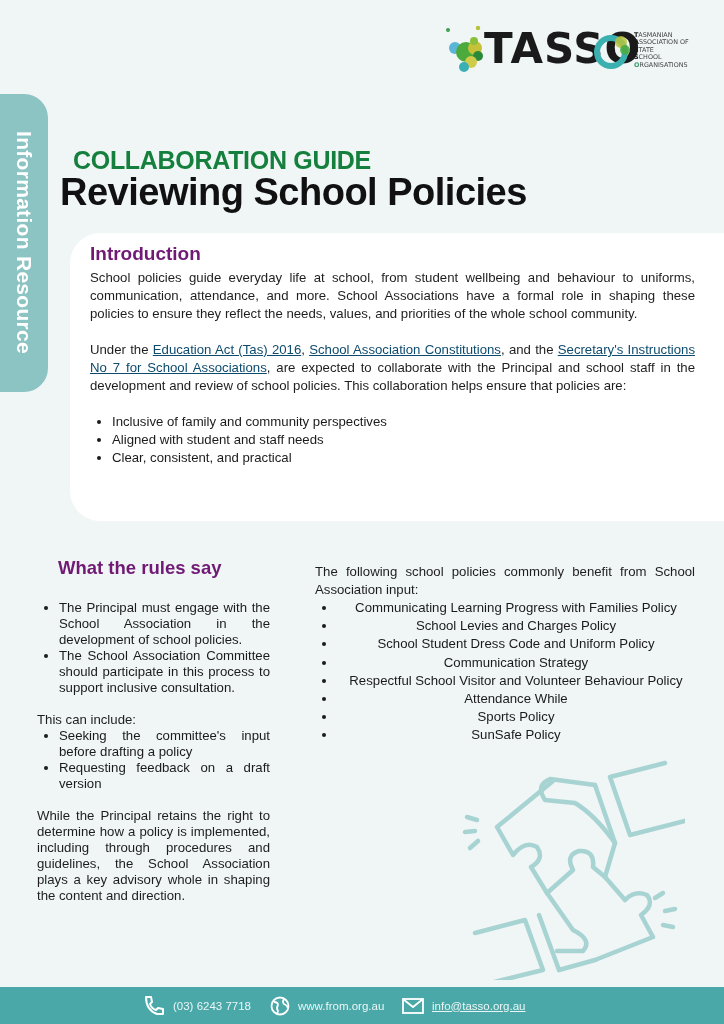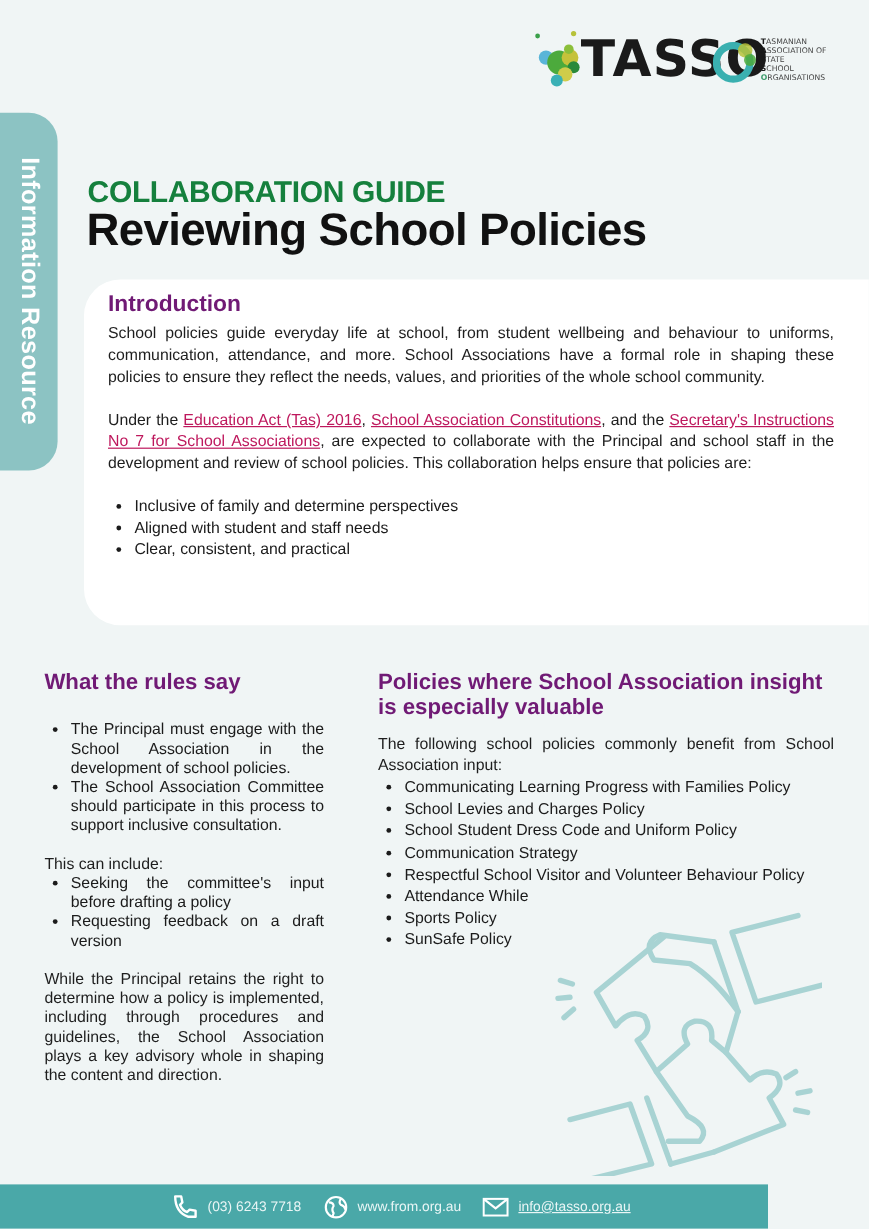--- a/index.html
+++ b/index.html
@@ -34,52 +34,52 @@
   .side-tab-text span {
     writing-mode: vertical-rl; color: #ffffff; font-size: 21px; font-weight: bold;
     letter-spacing: 0.3px;
   }
 
   .kicker {
     position: absolute; left: 73px; top: 146px;
     font-size: 25px; font-weight: bold; color: #15803d; letter-spacing: -0.3px;
   }
   .title {
-    position: absolute; left: 72px; top: 171px;
+    position: absolute; left: 60px; top: 171px;
     font-size: 38px; font-weight: bold; color: #111; letter-spacing: -0.5px;
   }
 
   .intro-card {
     position: absolute; left: 70px; top: 233px; width: 680px; height: 288px;
     background: #ffffff; border-radius: 30px 0 0 30px;
   }
   .intro-inner { position: absolute; left: 90px; top: 243px; width: 605px; }
   .h2 { font-size: 19px; font-weight: bold; color: #701a75; margin: 0 0 4px 0; }
   .para {
     font-size: 13.2px; line-height: 18px; text-align: justify; margin: 0;
     color: #1e1e1e;
   }
-  .para a { color: #be185d; text-decoration: underline; }
+  .para a { color: #0c4a6e; text-decoration: underline; }
   .spacer { height: 18px; }
   ul.bul { margin: 0; padding-left: 22px; }
   ul.bul li { font-size: 13.2px; line-height: 18.2px; }
 
   .col-left { position: absolute; left: 37px; top: 557px; width: 233px; }
   .col-right { position: absolute; left: 315px; top: 557px; width: 380px; }
-  .col-left .h2, .col-right .h2 { font-size: 18.5px; line-height: 21px; margin-bottom: 6px; }
+  .col-left .h2, .col-right .h2 { font-size: 18.5px; line-height: 21px; margin-bottom: 6px; margin-left: 21px; }
   .col-left .para, .col-left ul.bul li { font-size: 13.2px; line-height: 16px; }
   .col-left ul.bul { padding-left: 22px; }
   .col-right .para { font-size: 13.2px; line-height: 18px; }
   .col-right ul.bul { padding-left: 22px; }
-  .col-right ul.bul li { line-height: 18.2px; }
+  .col-right ul.bul li { line-height: 18.2px; text-align: center; }
 
   .puzzle { position: absolute; left: 455px; top: 755px; width: 230px; height: 225px; }
 
   .footer {
-    position: absolute; left: 0; top: 987px; width: 640px; height: 37px;
+    position: absolute; left: 0; top: 987px; width: 724px; height: 37px;
     background: #4aa8a8;
   }
   .f-item {
     position: absolute; top: 0; height: 37px; display: flex; align-items: center;
     color: #eaf6f6; font-size: 11.5px;
   }
   .f-item svg { margin-right: 8px; }
   .f-item a { color: #eaf6f6; text-decoration: underline; }
 </style>
 </head>
@@ -123,21 +123,21 @@
 <div class="intro-card"></div>
 <div class="intro-inner">
   <div class="h2">Introduction</div>
   <p class="para">School policies guide everyday life at school, from student wellbeing and behaviour to uniforms, communication, attendance, and more. School Associations have a formal role in shaping these policies to ensure they reflect the needs, values, and priorities of the whole school community.</p>
   <div class="spacer"></div>
   <p class="para">
     <span>Under the </span><a href="#">Education Act (Tas) 2016</a><span>, </span><a href="#">School Association Constitutions</a><span>, and the </span><a href="#">Secretary's Instructions No 7 for School Associations</a><span>, are expected to collaborate with the Principal and school staff in the development and review of school policies. This collaboration helps ensure that policies are:</span>
   </p>
   <div class="spacer"></div>
   <ul class="bul">
-    <li>Inclusive of family and determine perspectives</li>
+    <li>Inclusive of family and community perspectives</li>
     <li>Aligned with student and staff needs</li>
     <li>Clear, consistent, and practical</li>
   </ul>
 </div>
 
 <div class="col-left">
   <div class="h2">What the rules say</div>
   <div style="height:16px"></div>
   <ul class="bul">
     <li style="text-align:justify">The Principal must engage with the School Association in the development of school policies.</li>
@@ -147,21 +147,20 @@
   <p class="para">This can include:</p>
   <ul class="bul">
     <li style="text-align:justify">Seeking the committee's input before drafting a policy</li>
     <li style="text-align:justify">Requesting feedback on a draft version</li>
   </ul>
   <div style="height:16px"></div>
   <p class="para">While the Principal retains the right to determine how a policy is implemented, including through procedures and guidelines, the School Association plays a key advisory whole in shaping the content and direction.</p>
 </div>
 
 <div class="col-right">
-  <div class="h2">Policies where School Association insight is especially valuable</div>
   <div style="height:6px"></div>
   <p class="para">The following school policies commonly benefit from School Association input:</p>
   <ul class="bul">
     <li>Communicating Learning Progress with Families Policy</li>
     <li>School Levies and Charges Policy</li>
     <li>School Student Dress Code and Uniform Policy</li>
     <li>Communication Strategy</li>
     <li>Respectful School Visitor and Volunteer Behaviour Policy</li>
     <li>Attendance While</li>
     <li>Sports Policy</li>

